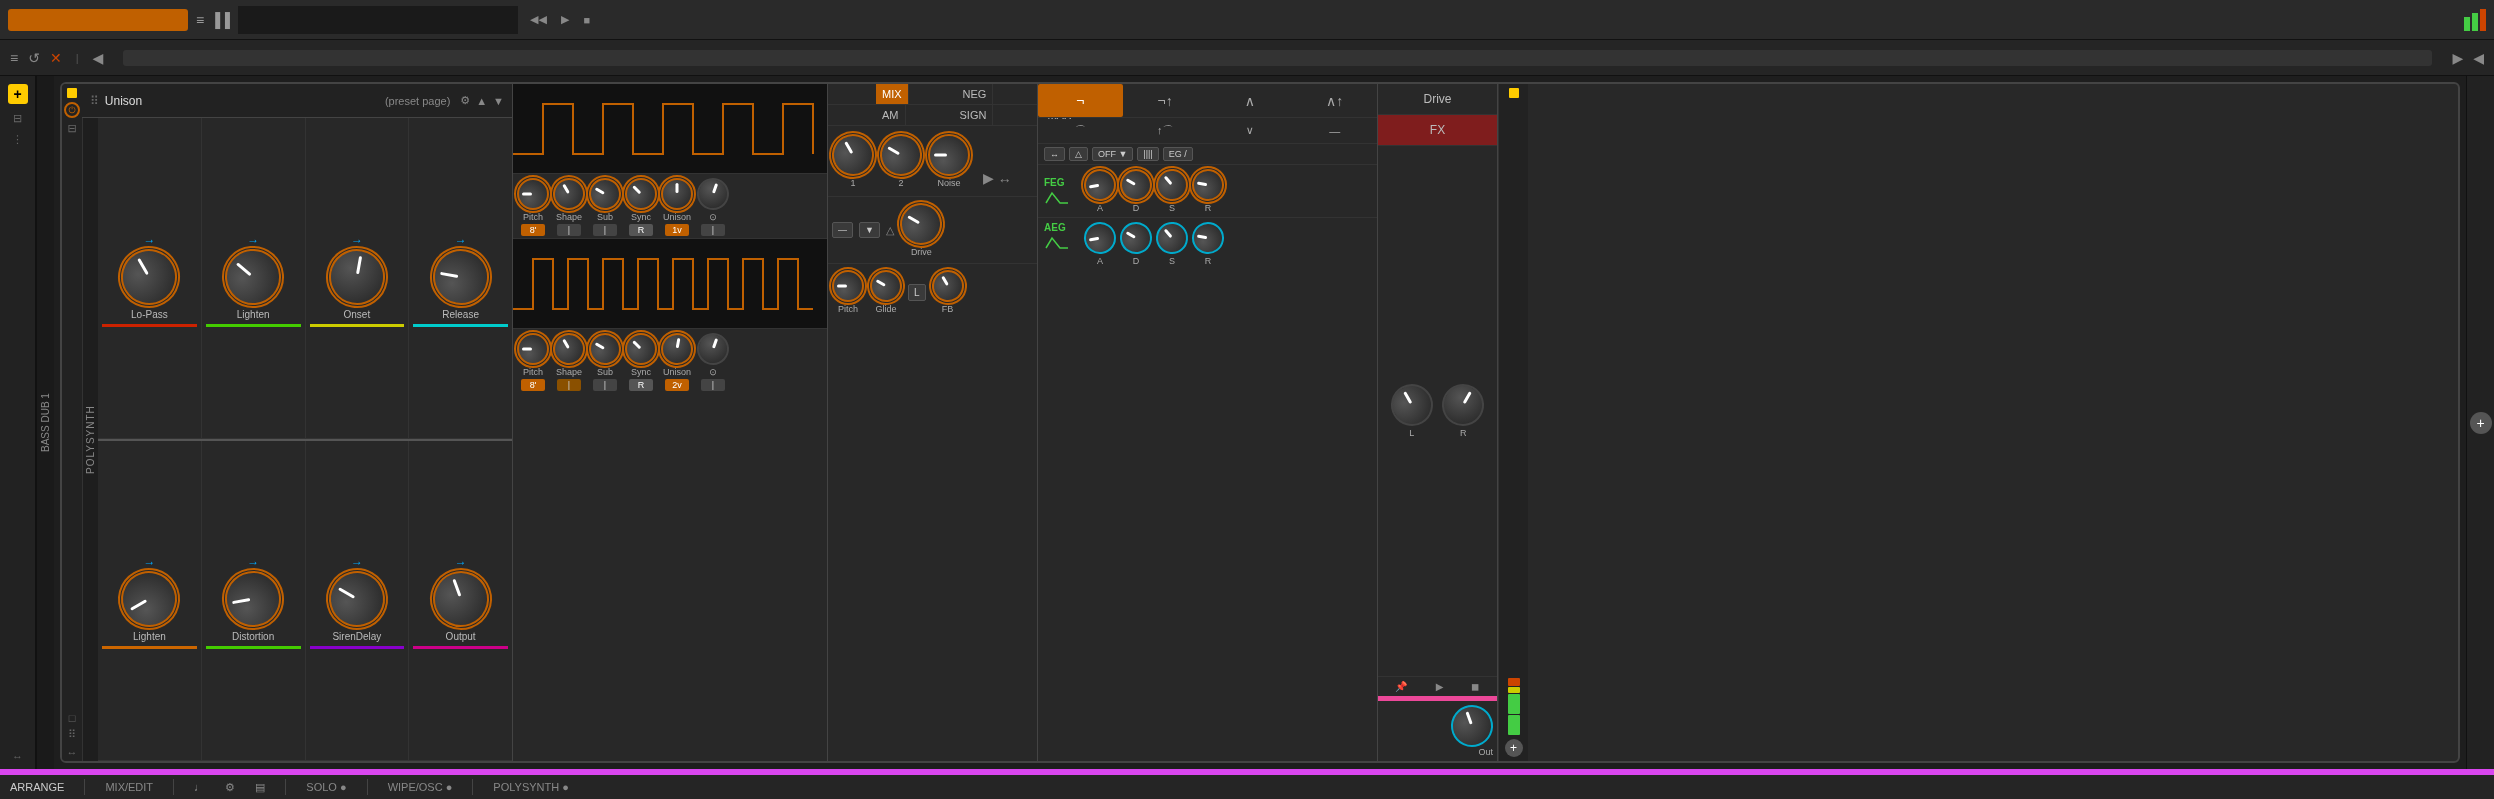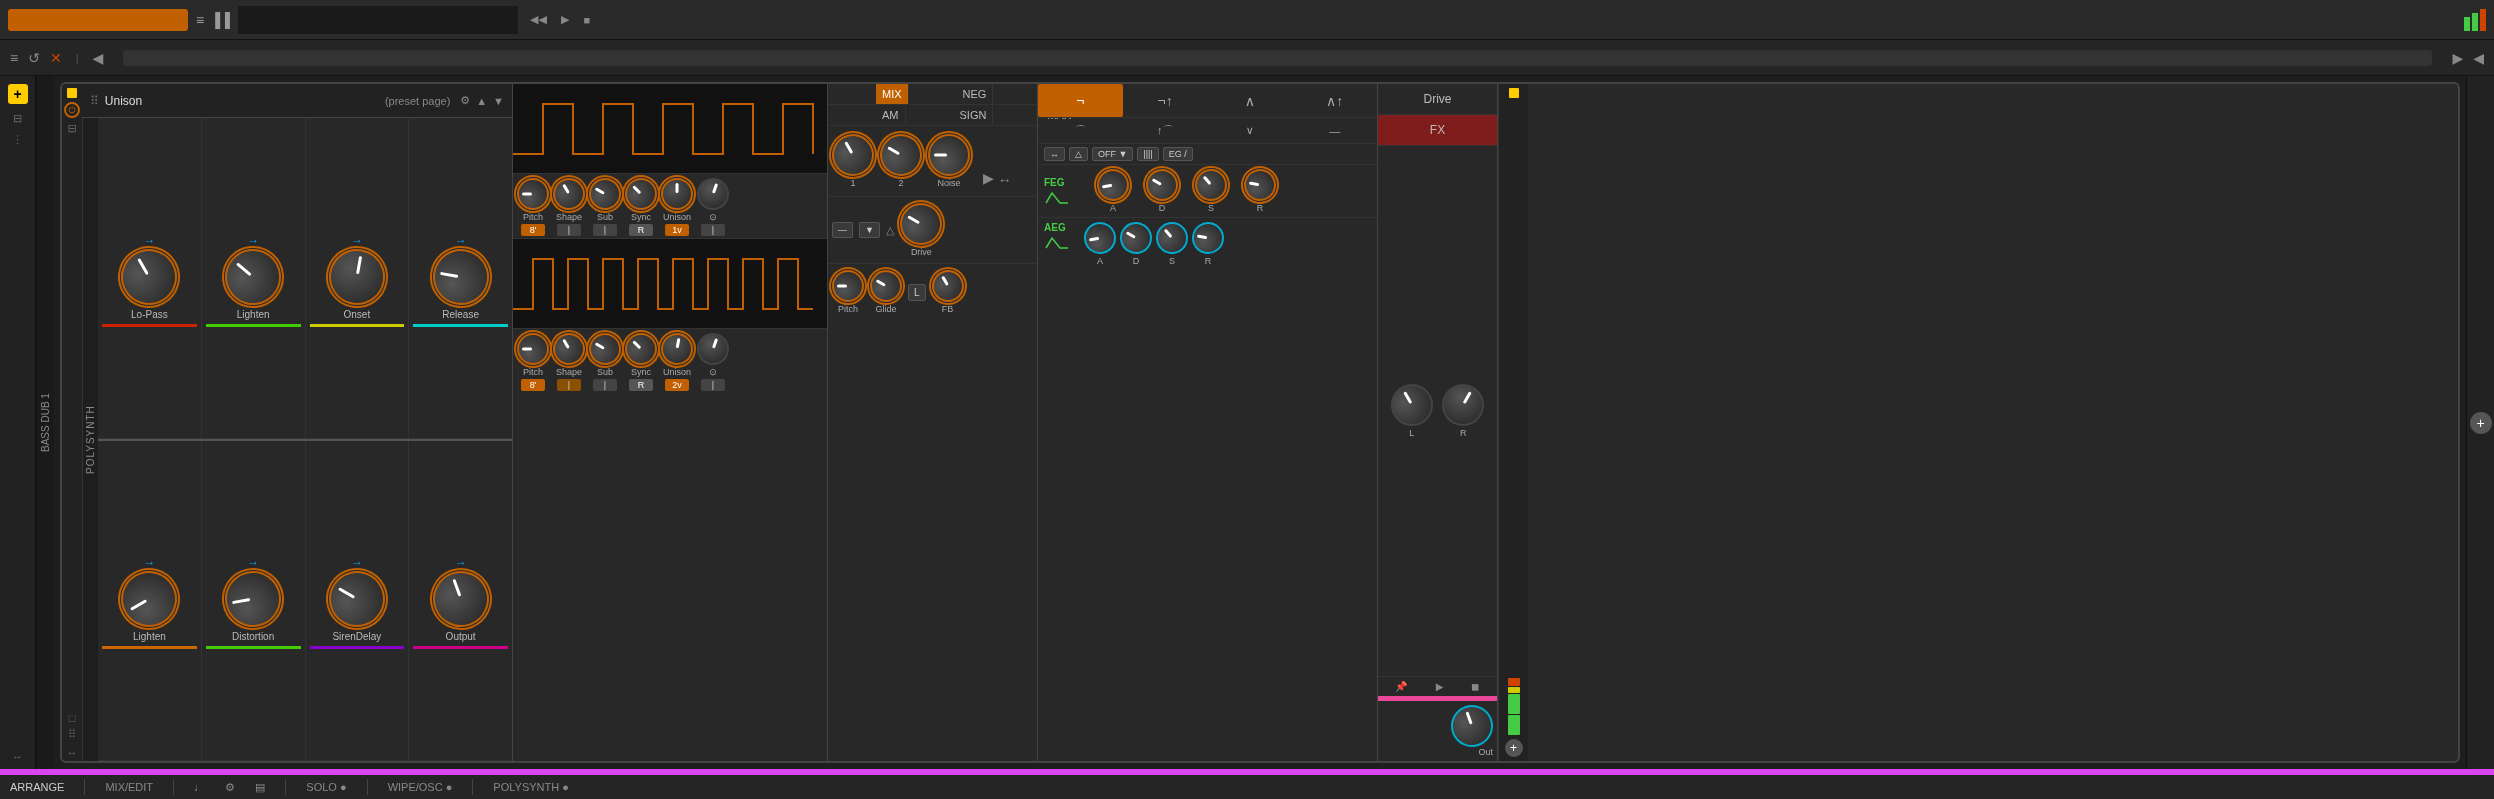--- a/index.html
+++ b/index.html
@@ -649,21 +649,21 @@
       </div>
 
       <div class="lfo-btn-row" style="border-bottom: 1px solid #333; padding: 3px 6px;">
         <button class="lfo-btn">↔</button>
         <button class="lfo-btn">△</button>
         <button class="lfo-btn">OFF ▼</button>
         <button class="lfo-btn">||||</button>
         <button class="lfo-btn">EG /</button>
       </div>
 
-      <div style="display: flex; align-items: center; padding: 4px 6px; gap: 17px; border-bottom: 1px solid #333;">
+      <div style="display: flex; align-items: center; padding: 4px 6px; gap: 4px; border-bottom: 1px solid #333;">
         <div style="display: flex; flex-direction: column; align-items: flex-start; width: 36px;">
           <span style="color: #44cc44; font-size: 10px; font-weight: bold;">FEG</span>
           <svg width="30" height="18">
             <polyline points="2,15 8,5 16,15 24,15" fill="none" stroke="#44cc44" stroke-width="1.5"></polyline>
           </svg>
         </div>
 
         <div class="osc-knob-group">
           <div class="knob knob-small knob-orange" style="transform: rotate(-100deg);"></div>
           <span class="osc-knob-label">A</span>

